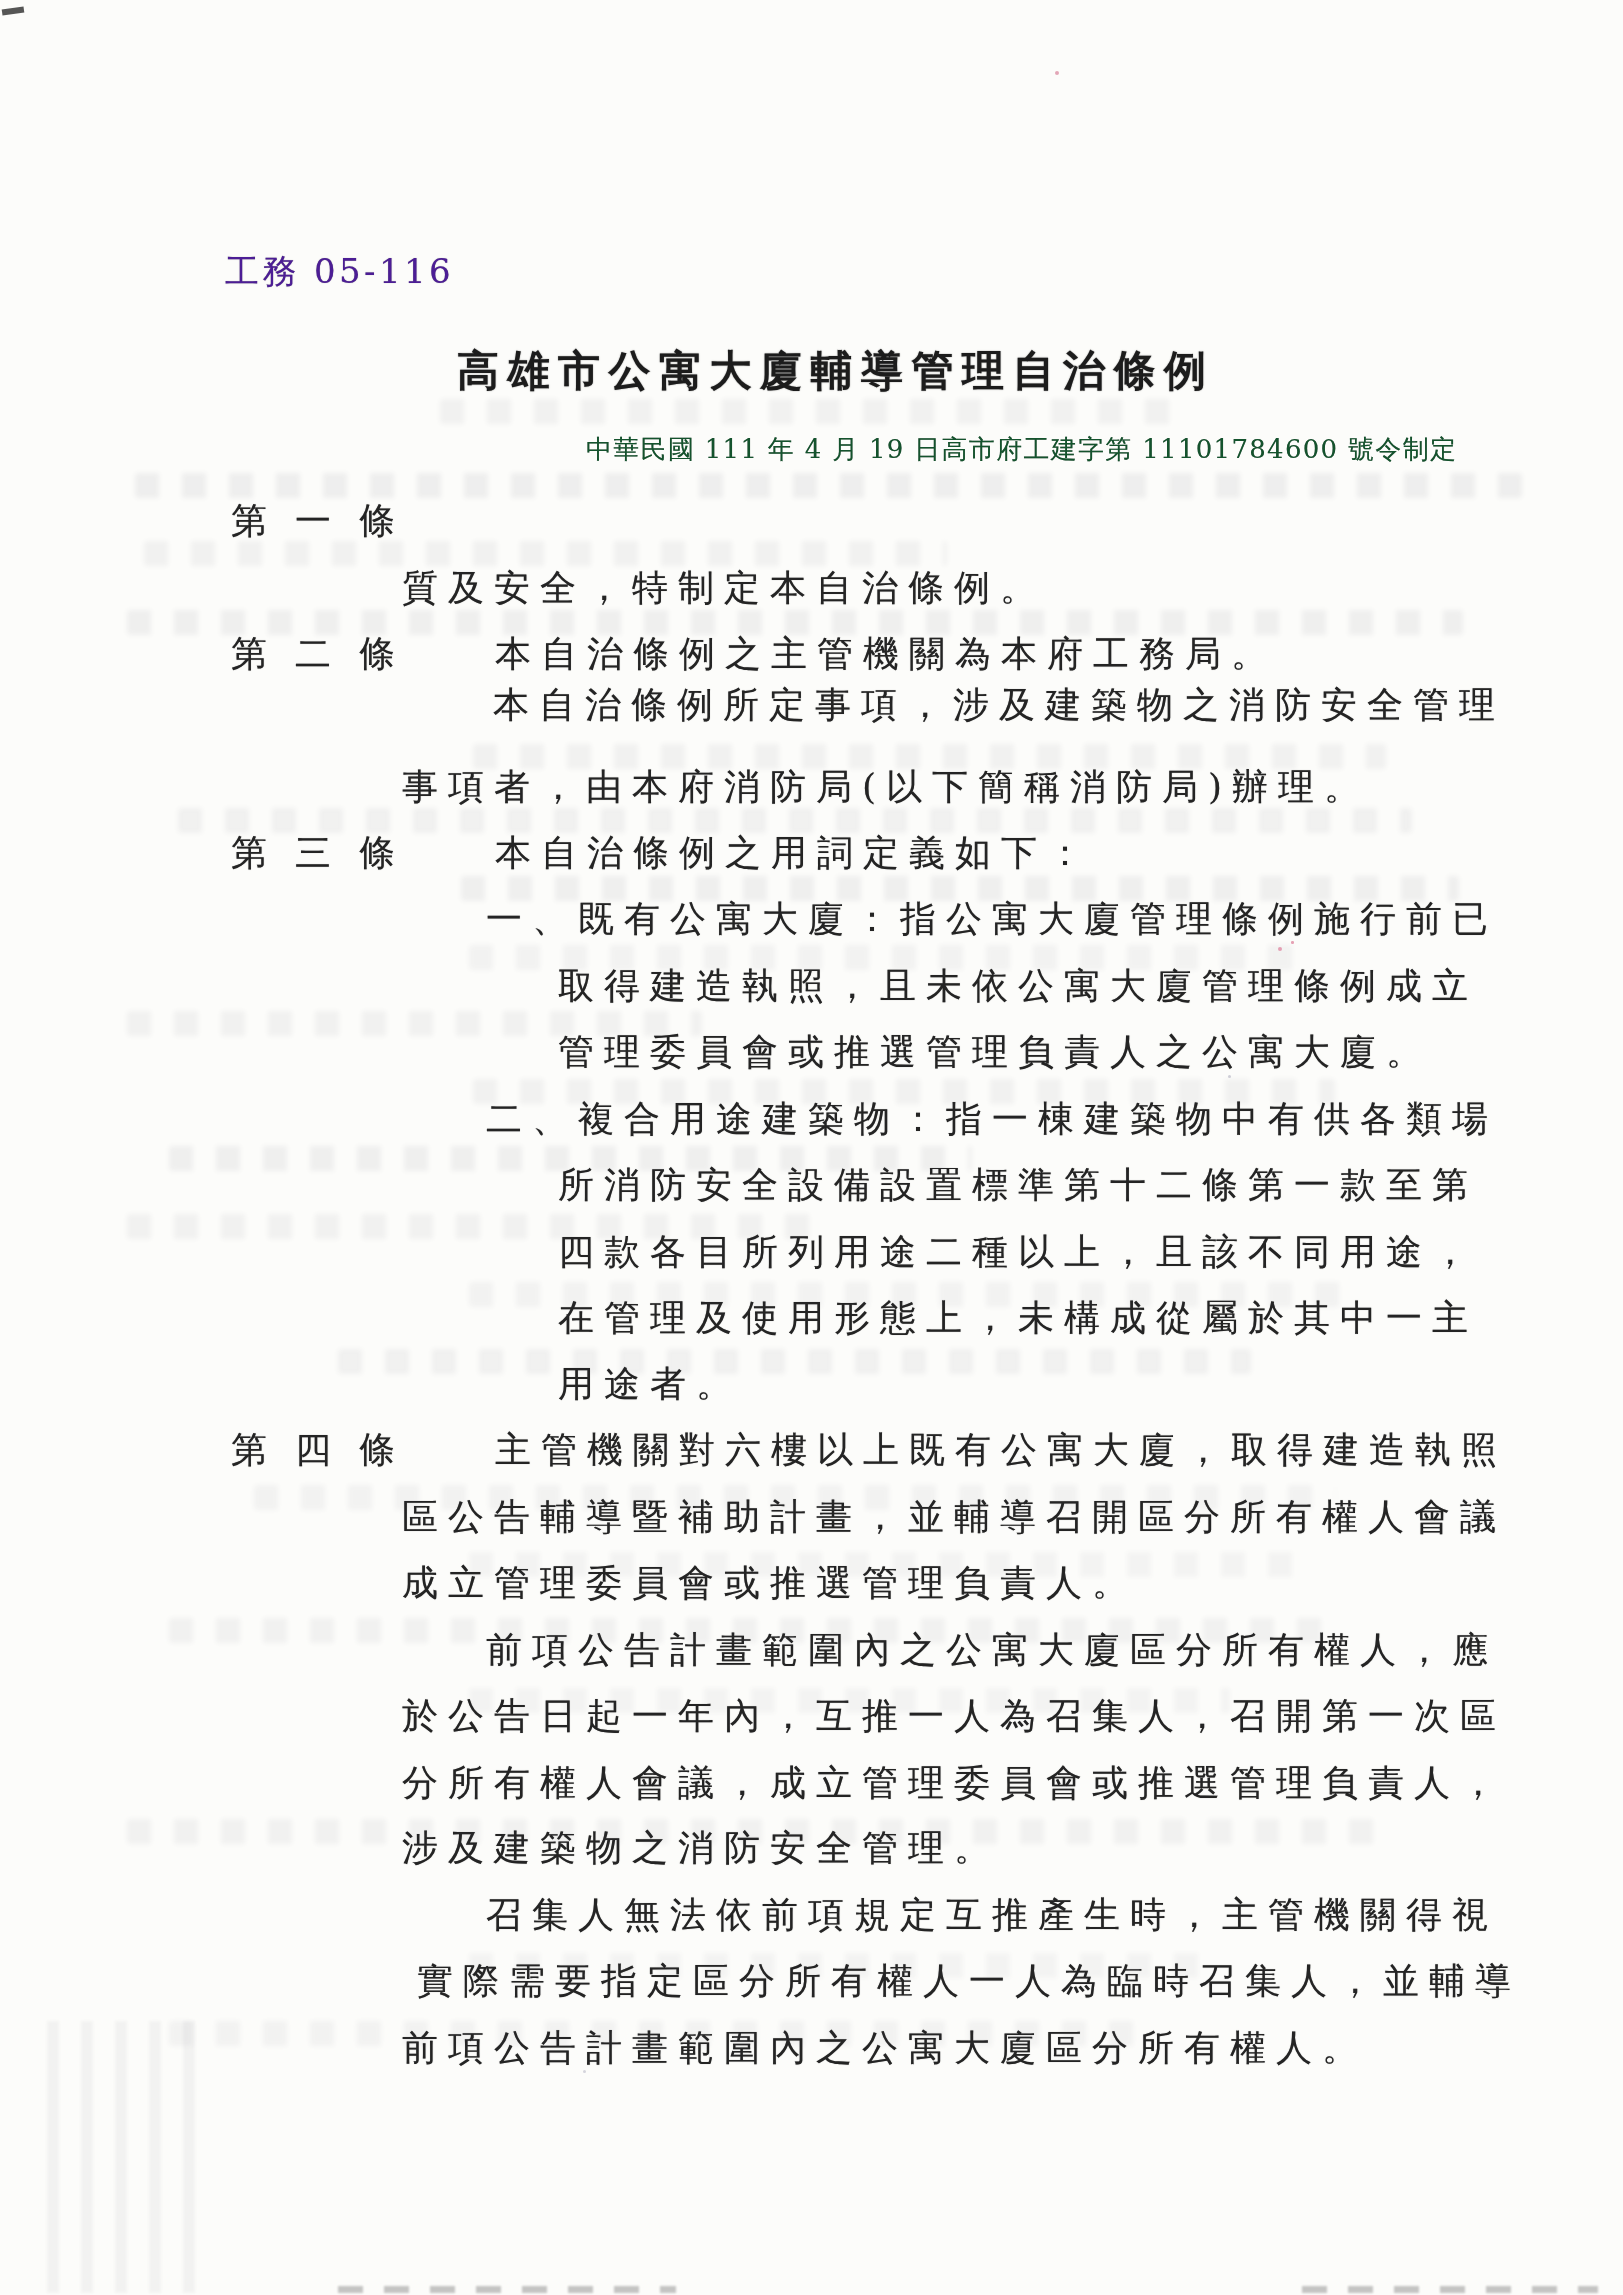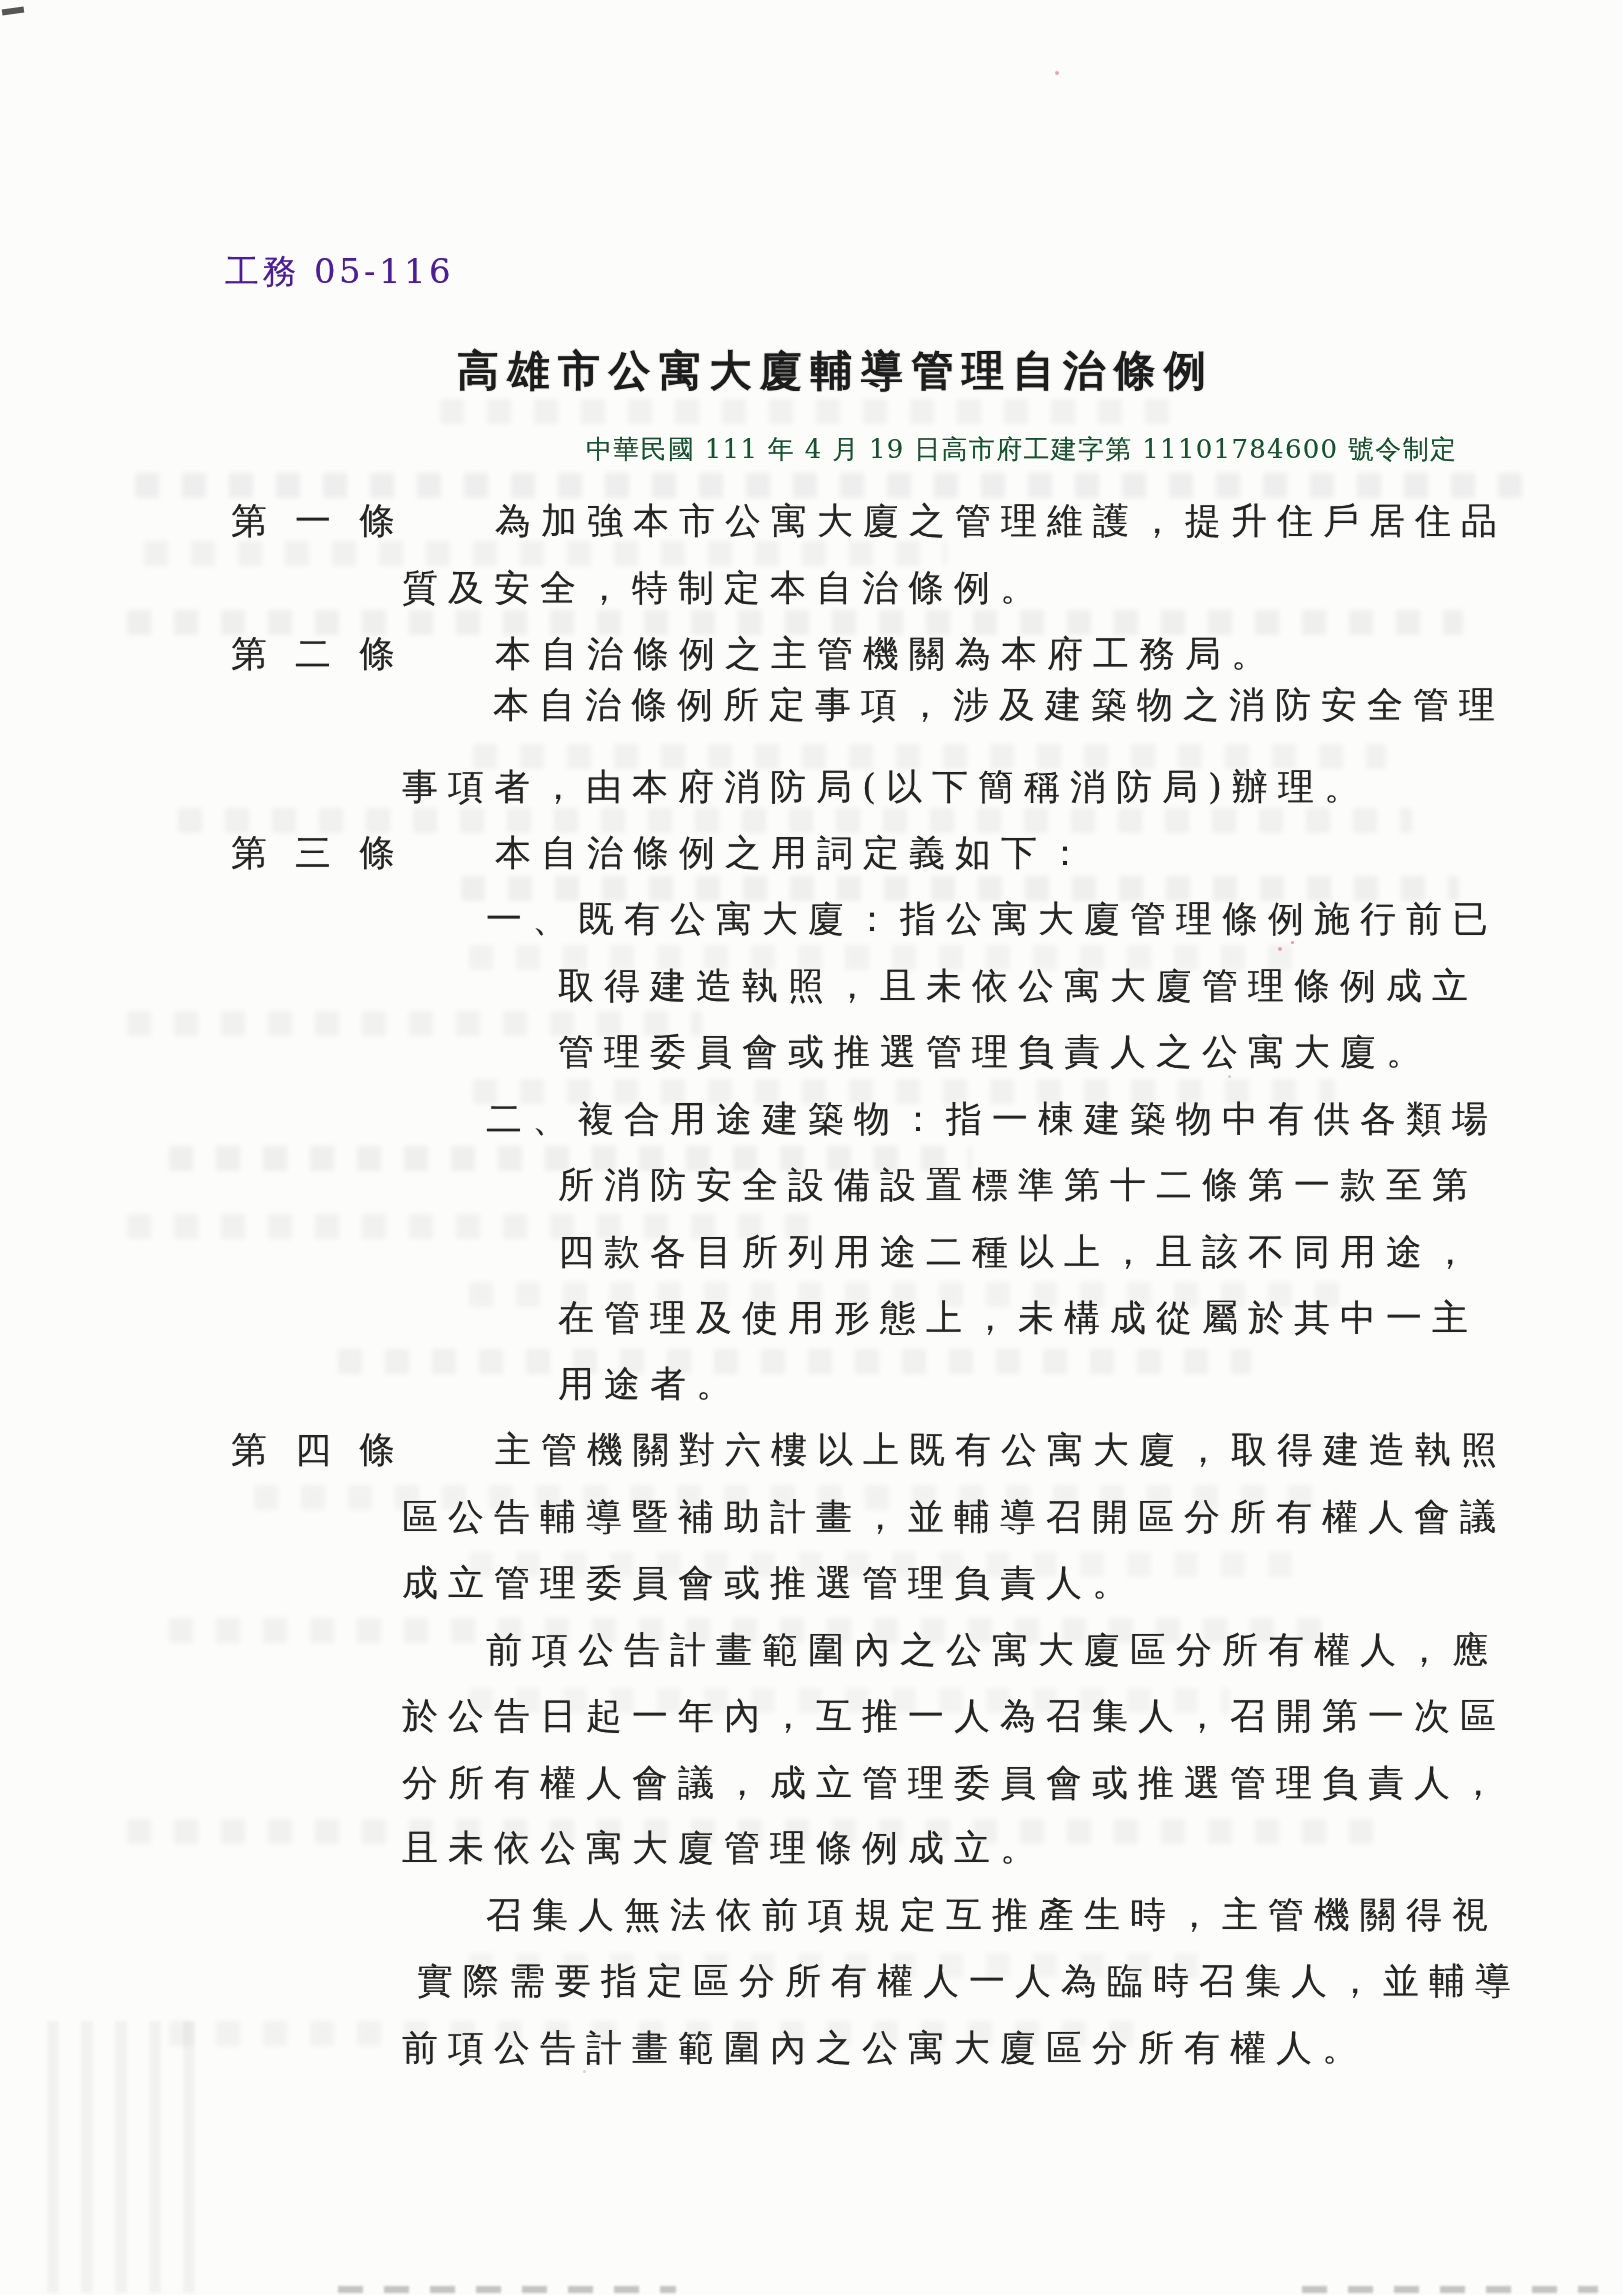--- a/index.html
+++ b/index.html
@@ -79,21 +79,20 @@
 
   <div class="doc-code">工務 05-116</div>
   <h1 class="title">高雄市公寓大廈輔導管理自治條例</h1>
   <div class="promulgation">中華民國 111 年 4 月 19 日高市府工建字第 11101784600 號令制定</div>
 
   <div class="art-label" style="top:503px">
     <span>第</span>
     <span>一</span>
     <span>條</span>
   </div>
-  <div class="bl" style="top:503px;left:495px">為加強本市公寓大廈之管理維護，提升住戶居住品</div>
   <div class="bl" style="top:570px;left:402px">質及安全，特制定本自治條例。</div>
 
   <div class="art-label" style="top:636px">
     <span>第</span>
     <span>二</span>
     <span>條</span>
   </div>
   <div class="bl" style="top:636px;left:495px">本自治條例之主管機關為本府工務局。</div>
   <div class="bl" style="top:687px;left:493px">本自治條例所定事項，涉及建築物之消防安全管理</div>
   <div class="bl" style="top:769px;left:402px">事項者，由本府消防局(以下簡稱消防局)辦理。</div>
@@ -117,21 +116,21 @@
     <span>第</span>
     <span>四</span>
     <span>條</span>
   </div>
   <div class="bl" style="top:1432px;left:495px">主管機關對六樓以上既有公寓大廈，取得建造執照</div>
   <div class="bl" style="top:1499px;left:402px">區公告輔導暨補助計畫，並輔導召開區分所有權人會議</div>
   <div class="bl" style="top:1565px;left:402px">成立管理委員會或推選管理負責人。</div>
   <div class="bl" style="top:1632px;left:486px">前項公告計畫範圍內之公寓大廈區分所有權人，應</div>
   <div class="bl" style="top:1698px;left:402px">於公告日起一年內，互推一人為召集人，召開第一次區</div>
   <div class="bl" style="top:1765px;left:402px">分所有權人會議，成立管理委員會或推選管理負責人，</div>
-  <div class="bl" style="top:1830px;left:402px">且未依公寓大廈管理條例成立。</div>
+  <div class="bl" style="top:1830px;left:402px">涉及建築物之消防安全管理。</div>
   <div class="bl" style="top:1897px;left:486px">召集人無法依前項規定互推產生時，主管機關得視</div>
   <div class="bl" style="top:1963px;left:417px">實際需要指定區分所有權人一人為臨時召集人，並輔導</div>
   <div class="bl" style="top:2030px;left:402px">前項公告計畫範圍內之公寓大廈區分所有權人。</div>
 
   <div class="ghost" style="left:440px;top:399px;width:744px;opacity:.10"></div>
   <div class="ghost" style="left:135px;top:473px;width:1387px;opacity:.13"></div>
   <div class="ghost" style="left:144px;top:541px;width:803px;opacity:.10"></div>
   <div class="ghost" style="left:127px;top:610px;width:1336px;opacity:.12"></div>
   <div class="ghost" style="left:473px;top:744px;width:913px;opacity:.10"></div>
   <div class="ghost" style="left:178px;top:808px;width:1234px;opacity:.11"></div>

